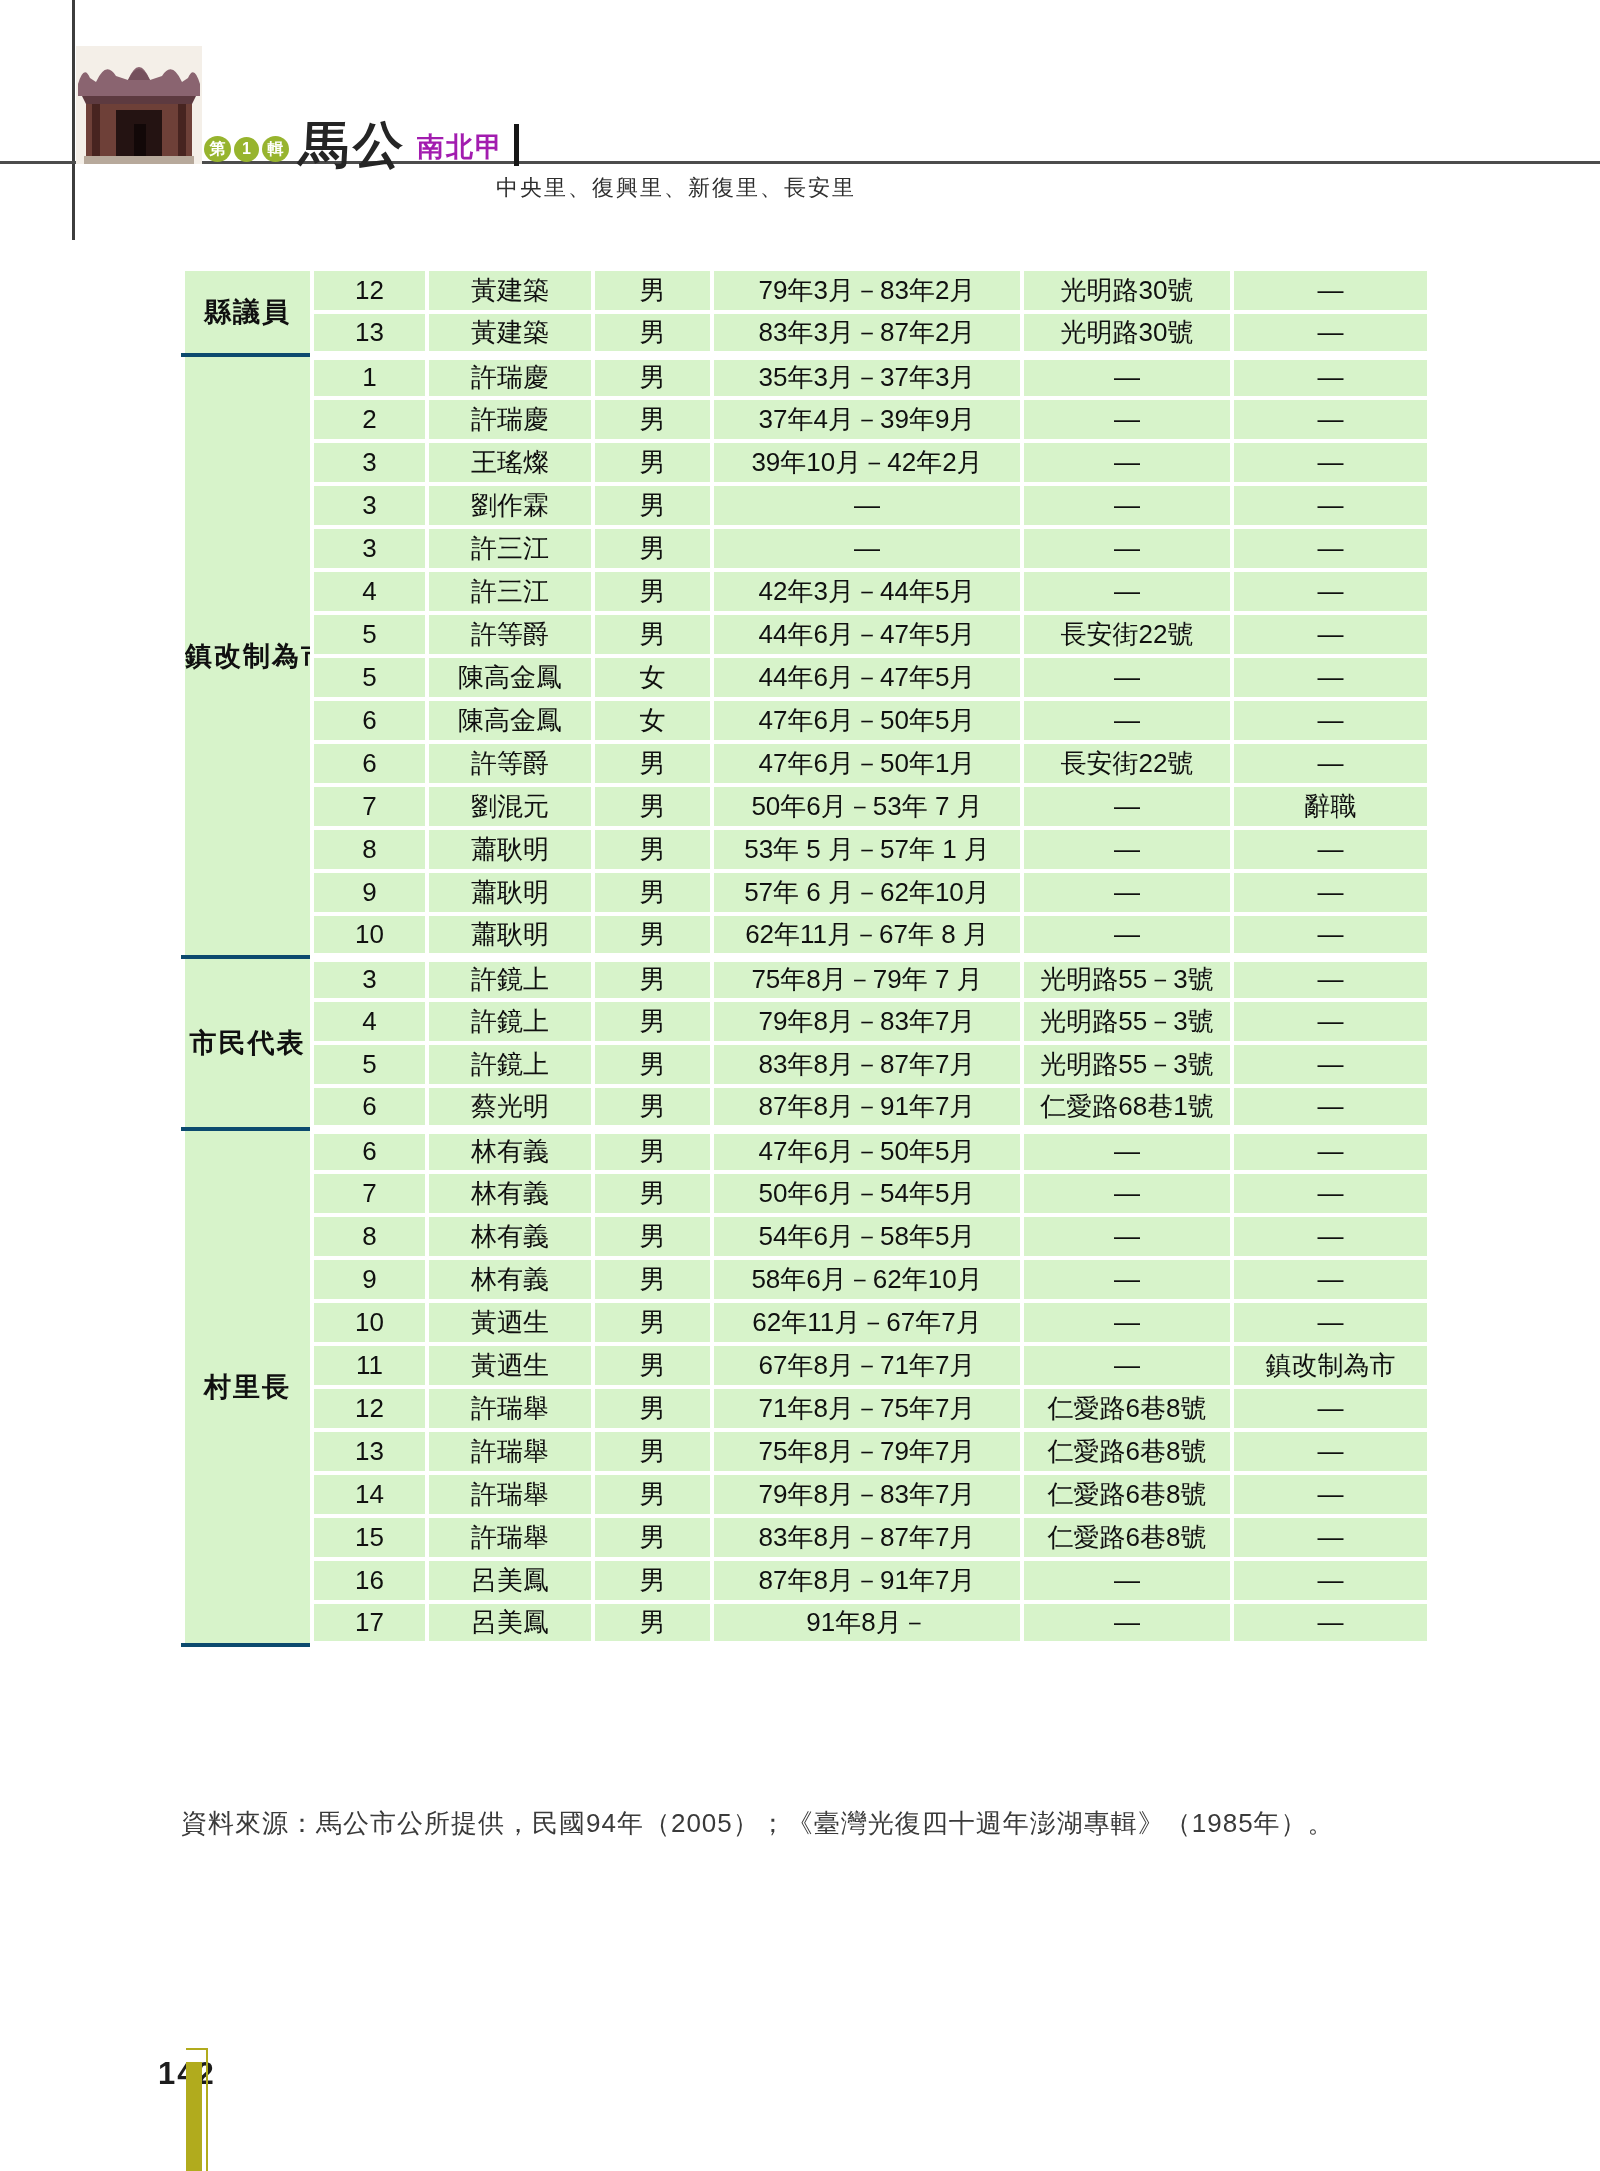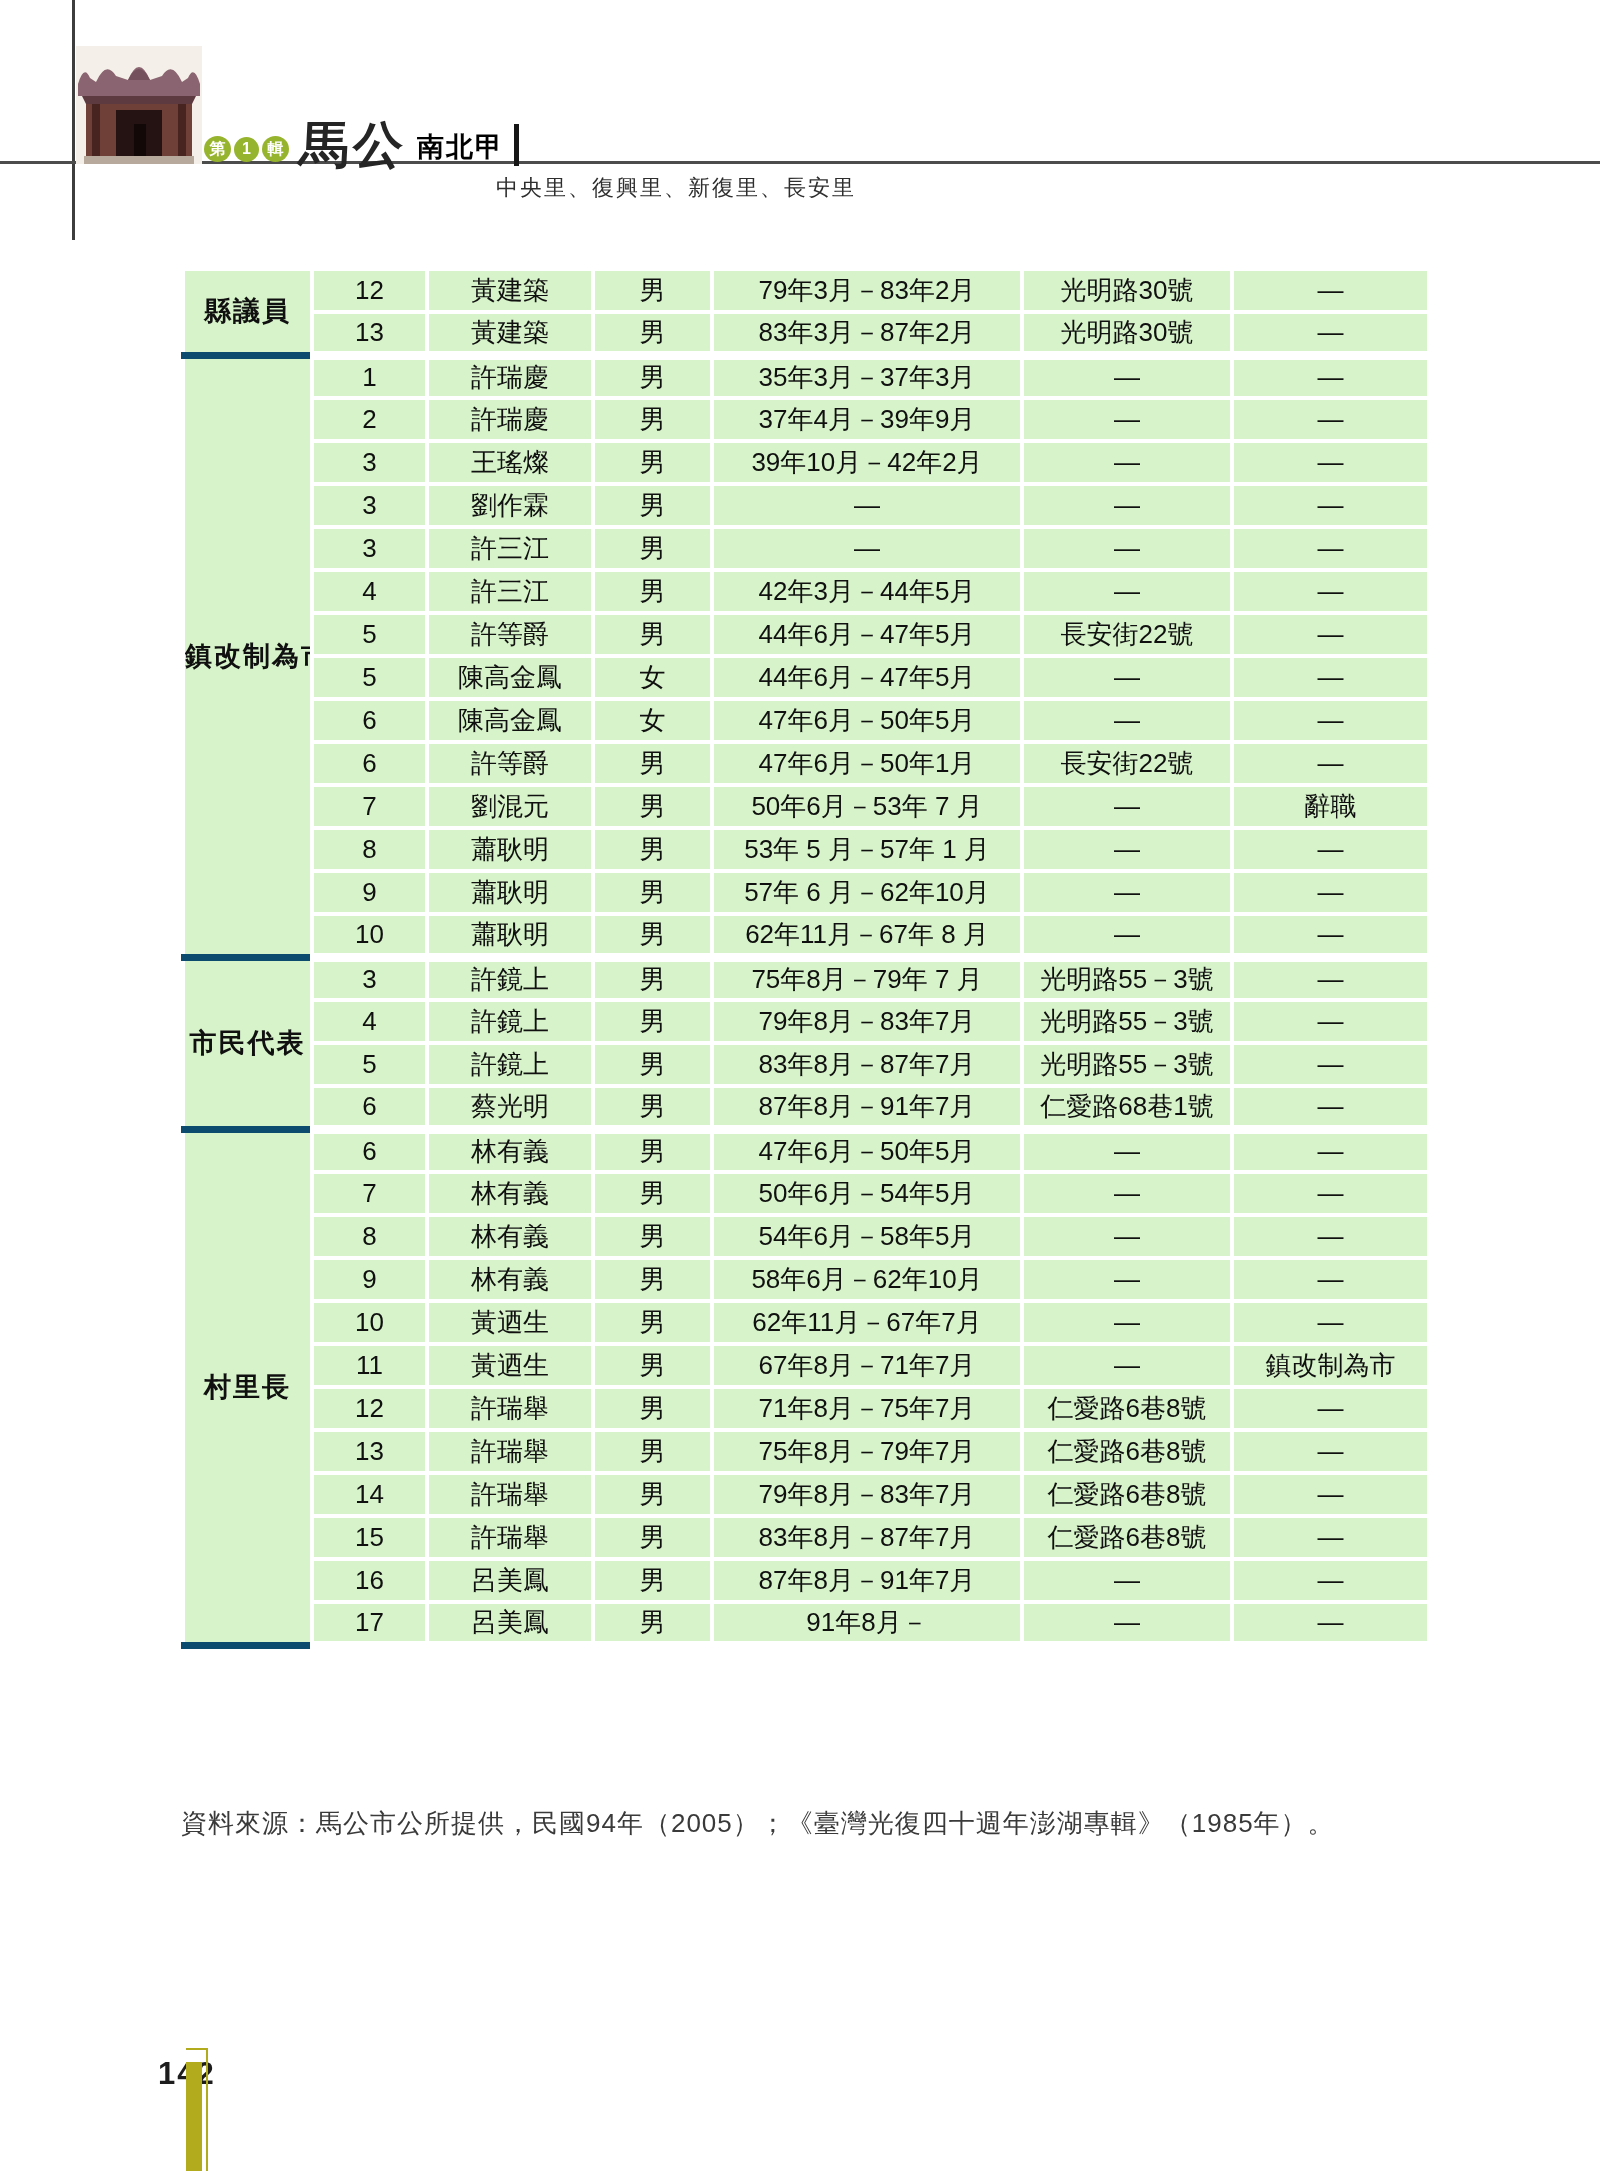--- a/index.html
+++ b/index.html
@@ -26,21 +26,21 @@
     width:27px; height:26px; border-radius:50%;
     background:#97b42e; color:#ffffff;
     font-size:16px; font-weight:bold; line-height:1;
   }
   .badge.round { width:25px; height:25px; }
   .title-main {
     font-size:50px; font-weight:800; color:#252525;
     letter-spacing:4px; line-height:0.9; transform:skewX(-3deg);
   }
   .title-sub {
-    font-size:27px; font-weight:700; color:#000000;
+    font-size:27px; font-weight:700; color:#a21caf;
     letter-spacing:2px; margin-bottom:3px;
   }
   .title-bar { width:5px; height:42px; background:#161616; margin-bottom:2px; }
 
   .subtitle {
     position:absolute; left:480px; top:173px;
     font-size:22px; font-weight:500; color:#2e2e2e; letter-spacing:2px;margin-left:16px;
   }
 
   
@@ -52,21 +52,21 @@
   table.records td {
     background:#d7f3ca;
     border:4px solid #ffffff;
     height:43px; text-align:center; vertical-align:middle;
     font-size:26px; font-weight:500; color:#101010;
     overflow:hidden; white-space:nowrap;
   }
   table.records tr.group-end td { border-bottom:9px solid #ffffff; }
   table.records td.group-cell {
     font-size:27px; font-weight:600; letter-spacing:2px;
-    border-bottom:7px solid #0c4a6e;
+    border-bottom:4px solid #0c4a6e;
   }
 
   
   .footnote {
     position:absolute; left:181px; top:1806px;
     font-size:26px; font-weight:500; color:#3a3a3a; letter-spacing:1px;text-align:right;
   }
 
   
   .page-number {

